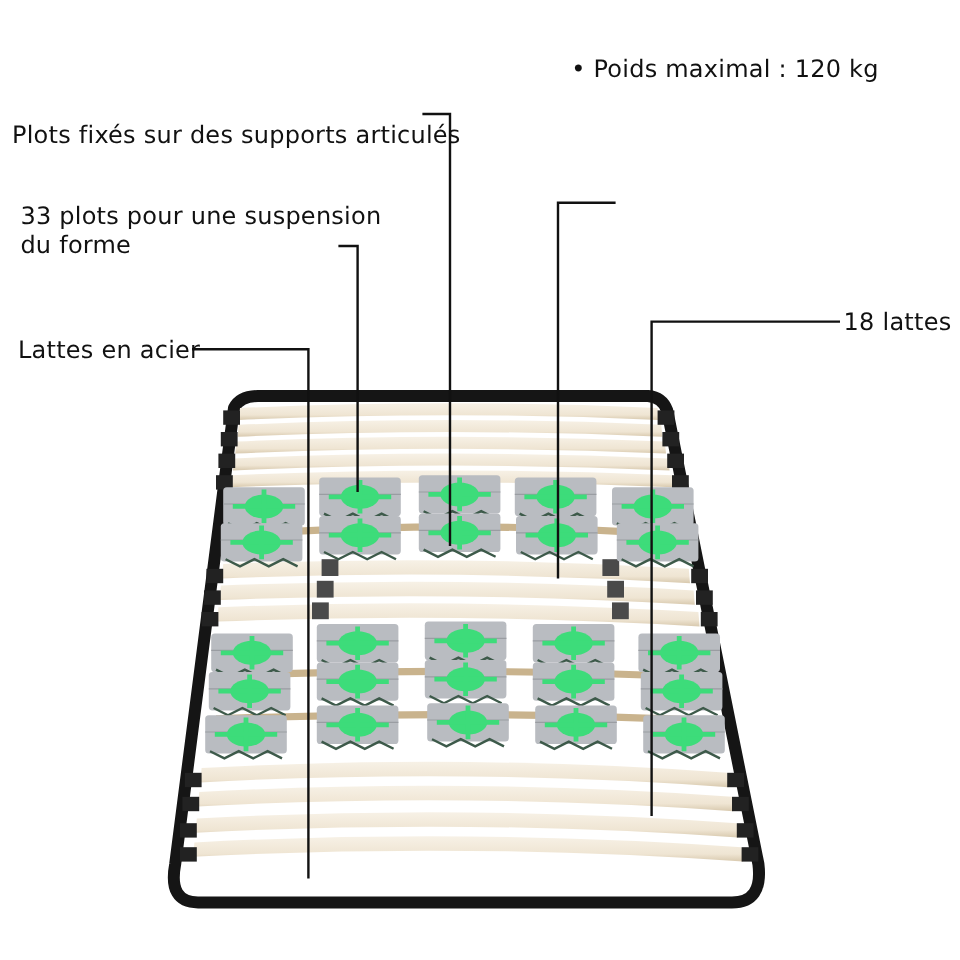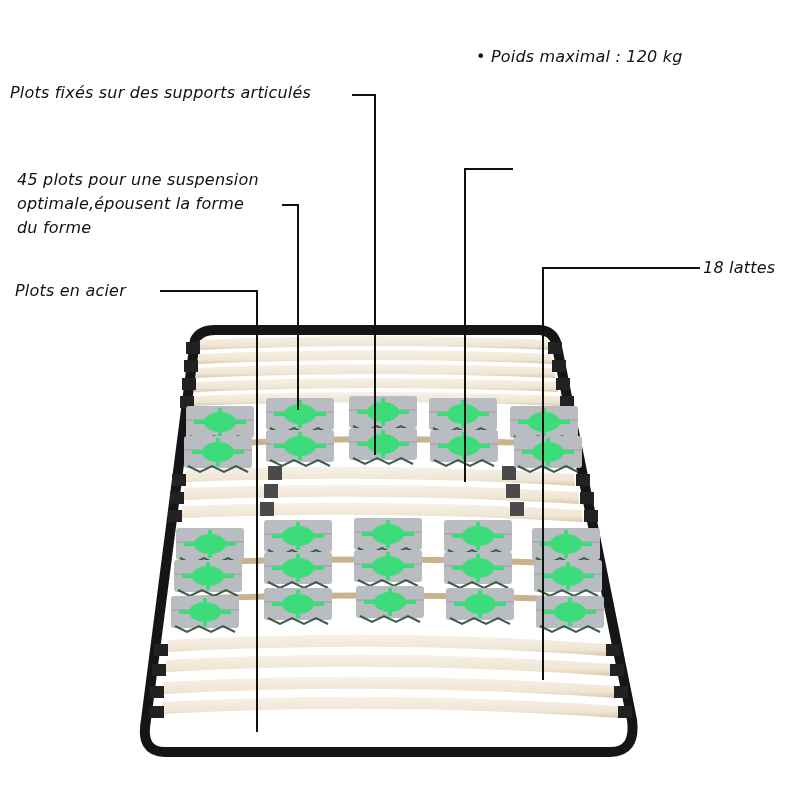--- a/index.html
+++ b/index.html
@@ -1,18 +1,18 @@
 <!DOCTYPE html>
 <html><head>
 <meta charset="utf-8">
 <style>
   html, body { margin: 0; padding: 0; background: #ffffff; }
   body { width: 800px; height: 800px; position: relative; overflow: hidden;
          font-family: "DejaVu Sans", sans-serif; color: #111111; }
-  .label { position: absolute; font-size: 16px; line-height: 24px; white-space: nowrap; letter-spacing: 0.2px; font-style: italic; }
+  .label { position: absolute; font-size: 20px; line-height: 24px; white-space: nowrap; letter-spacing: 0.2px; }
   svg { position: absolute; left: 0; top: 0; }
 </style>
 </head>
 <body>
 
 <svg width="800" height="800" viewBox="0 0 800 800">
   <defs>
     <linearGradient id="slatGrad" x1="0" y1="0" x2="0" y2="1">
       <stop offset="0" stop-color="#f7f1e6"></stop>
       <stop offset="0.7" stop-color="#efe5d3"></stop>
@@ -121,26 +121,25 @@
   <g stroke="#111" stroke-width="2" fill="none">
     <polyline points="352,95 375,95 375,455"></polyline>
     <polyline points="282,205 298,205 298,410"></polyline>
     <polyline points="160,291 257,291 257,732"></polyline>
     <polyline points="513,169 465,169 465,482"></polyline>
     <polyline points="700,268 543,268 543,680"></polyline>
   </g>
 </svg>
 
 <div class="label" style="left:476px; top:45px;">• Poids maximal : 120 kg</div>
-<div class="label" style="left:10px; top:81px;">Plots fixés sur des supports articulés</div>
+<div class="label" style="left:10px; top:100px;">Plots fixés sur des supports articulés</div>
 
 <div class="label" style="left:17px; top:168px;">
-  <div>45 plots pour une suspension</div>
-  <div>optimale,épousent la forme</div>
+  <div>33 plots pour une suspension</div>
   <div>du forme</div>
 </div>
 
-<div class="label" style="left:15px; top:279px;">Plots en acier</div>
+<div class="label" style="left:15px; top:279px;">Lattes en acier</div>
 
 <div class="label" style="left:515px; top:157px;">
 </div>
 
 <div class="label" style="left:703px; top:256px;">18 lattes</div>
 
 </body></html>

